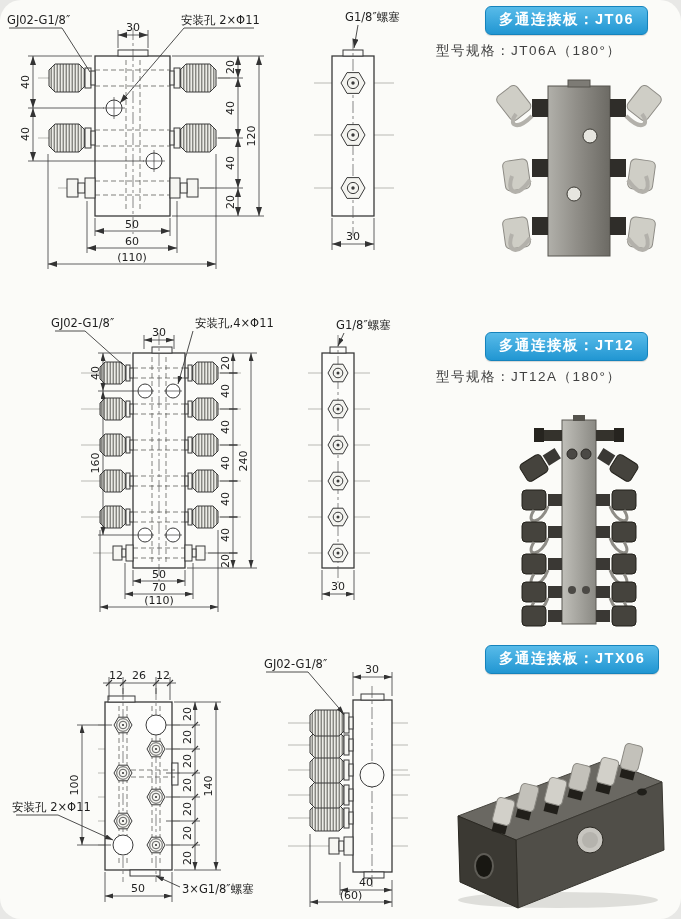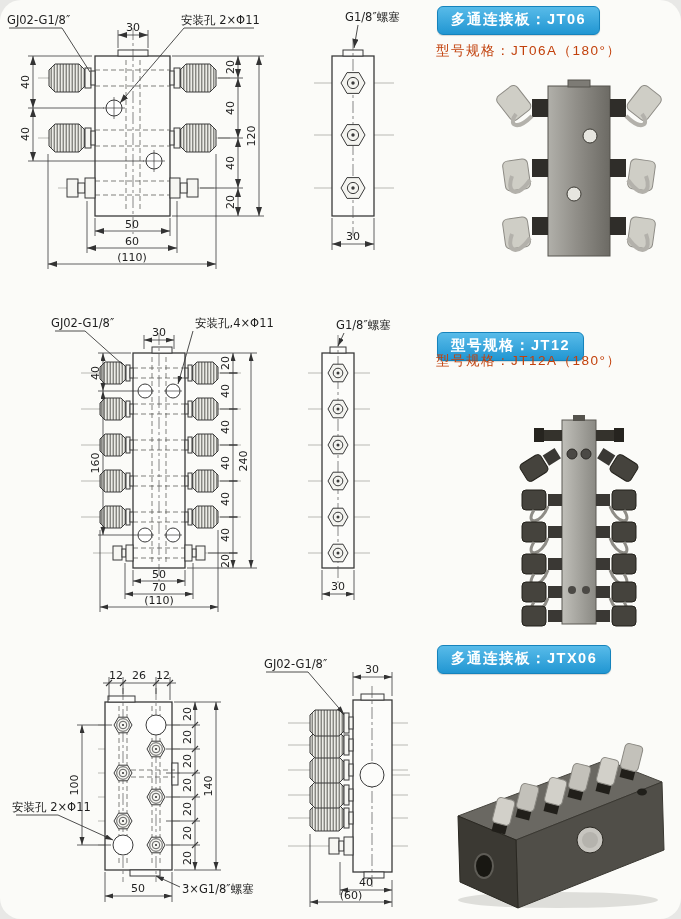--- a/index.html
+++ b/index.html
@@ -14,23 +14,24 @@
   svg text{fill:#1e1e1e;font-family:"DejaVu Sans", sans-serif;}
   svg text.dim{font-size:11px;}
   svg text.lbl{font-size:11.5px;}
   .badge{
     position:absolute;display:inline-block;
     padding:3px 13px 5px;border-radius:6px;
     background:linear-gradient(#58bbe9,#2196d2);
     border:1px solid #1583bc;
     color:#fff;font-weight:bold;font-size:14.5px;letter-spacing:1.5px;
     box-shadow:0 1px 1px rgba(0,0,0,.15);
+    margin-left:48px;
   }
   .spec{
-    position:absolute;font-size:13.5px;color:#c2410c;letter-spacing:1.5px;font-weight:500;
+    position:absolute;font-size:13.5px;color:#404040;letter-spacing:1.5px;font-weight:500;
   }
 </style>
 </head>
 <body>
 
 <div class="page">
 
   <div class="section" style="top:0;height:312px;">
 
     <svg class="drawing" style="left:2px;top:4px;" width="268" height="304" viewBox="0 0 268 304">
@@ -401,23 +402,23 @@
       <polyline points="44,18 38,31" fill="none" stroke="#3a3a3a" stroke-width="0.9" marker-end="url(#arD)"></polyline>
       <g stroke="#3a3a3a" stroke-width="0.8" fill="none">
         <line x1="22" y1="255" x2="22" y2="285"></line>
           <line x1="54" y1="255" x2="54" y2="285"></line>
         <line x1="22" y1="279" x2="54" y2="279" marker-start="url(#arD)" marker-end="url(#arD)"></line>
       </g>
       <text class="dim" x="38" y="275" text-anchor="middle">30</text>
     </svg>
 
     <div class="badge" style="left:437px;top:20px;">
-      <span>型号规格：JT12</span>
+      <span>多通连接板：JT12</span>
     </div>
-    <div class="spec" style="left:436px;top:40px;">型号规格：JT12A（180°）</div>
+    <div class="spec" style="left:436px;top:56px;">型号规格：JT12A（180°）</div>
 
     <svg class="photo" style="left:488px;top:98px;" width="180" height="226" viewBox="0 0 180 226">
       <defs>
         <linearGradient id="pgB" x1="0" y1="0" x2="1" y2="0">
           <stop offset="0" stop-color="#c0bfb9"></stop>
             <stop offset="0.5" stop-color="#a5a49e"></stop>
             <stop offset="1" stop-color="#8a8983"></stop>
         </linearGradient>
       </defs>
       <rect x="74" y="10" width="34" height="204" fill="url(#pgB)" stroke="#5d5b55"></rect>

